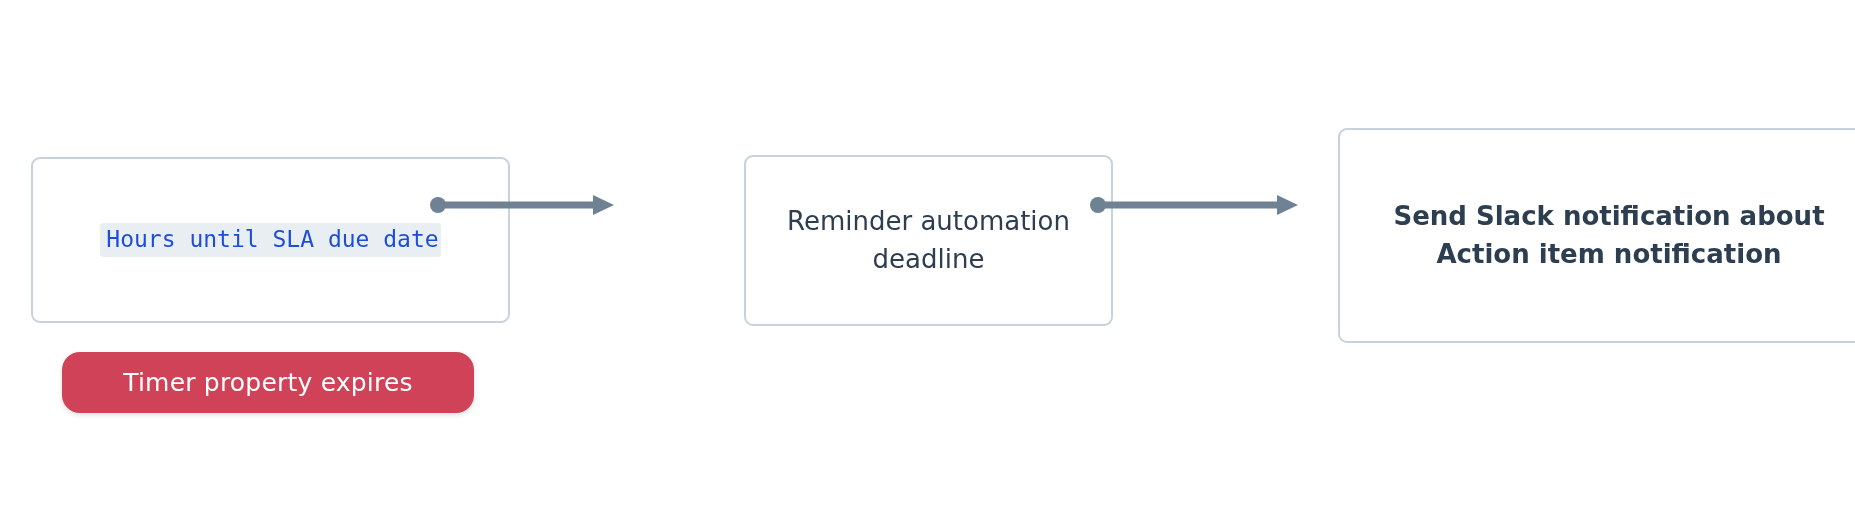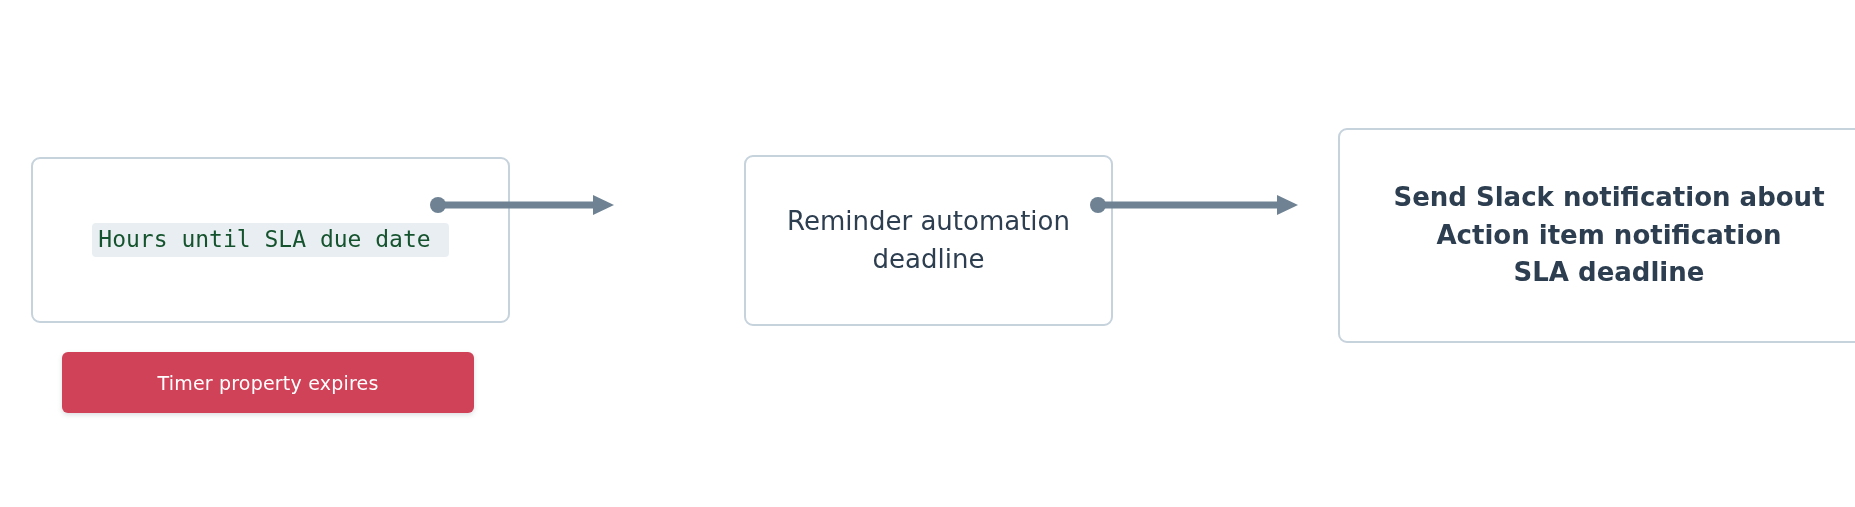--- a/index.html
+++ b/index.html
@@ -65,23 +65,23 @@
     white-space: nowrap;
   }
 
   
   .code-chip {
     display: inline-block;
     font-family: "DejaVu Sans Mono", monospace;
     font-size: 23px;
     letter-spacing: 0px;
     background: #e9eef2;
-    color: #14532d;
+    color: #1d4ed8;
     border-radius: 4px;
-    padding: 2px 18px 3px 6px;
+    padding: 2px 2px 3px 6px;
     line-height: 1.25;
   }
 
   .node-sub {
     display: block;
     margin-top: 4px;
     font-size: 26px;
     color: #2d3e50;
   }
 
@@ -110,26 +110,26 @@
   
   #badge-timer-expires {
     position: absolute;
     left: 62px;
     top: 352px;
     width: 412px;
     height: 61px;
     box-sizing: border-box;
     background: #cf4257;
     color: #ffffff;
-    border-radius: 6px;
+    border-radius: 18px;
     display: flex;
     align-items: center;
     justify-content: center;
     font-family: "DejaVu Sans", sans-serif;
-    font-size: 19px;
+    font-size: 25px;
     letter-spacing: 0.2px;
     box-shadow: 0 2px 5px rgba(60, 70, 85, 0.18);
   }
 </style>
 </head>
 <body>
 
 <div id="canvas">
 
   <div class="node" id="node-trigger">
@@ -157,18 +157,17 @@
         <circle cx="8" cy="15" r="8" fill="#6e8293"></circle>
         <rect x="8" y="11.5" width="182" height="7" fill="#6e8293"></rect>
         <polygon points="187,5 208,15 187,25" fill="#6e8293"></polygon>
       </g>
     </svg>
   </div>
 
   <div class="node" id="node-action">
     <span class="node-line">Send Slack notification about</span>
     <span class="node-line">Action item notification</span>
-    <span class="node-line">SLA deadline</span>
   </div>
 
   <div id="badge-timer-expires">Timer property expires</div>
 
 </div>
 
 </body></html>

